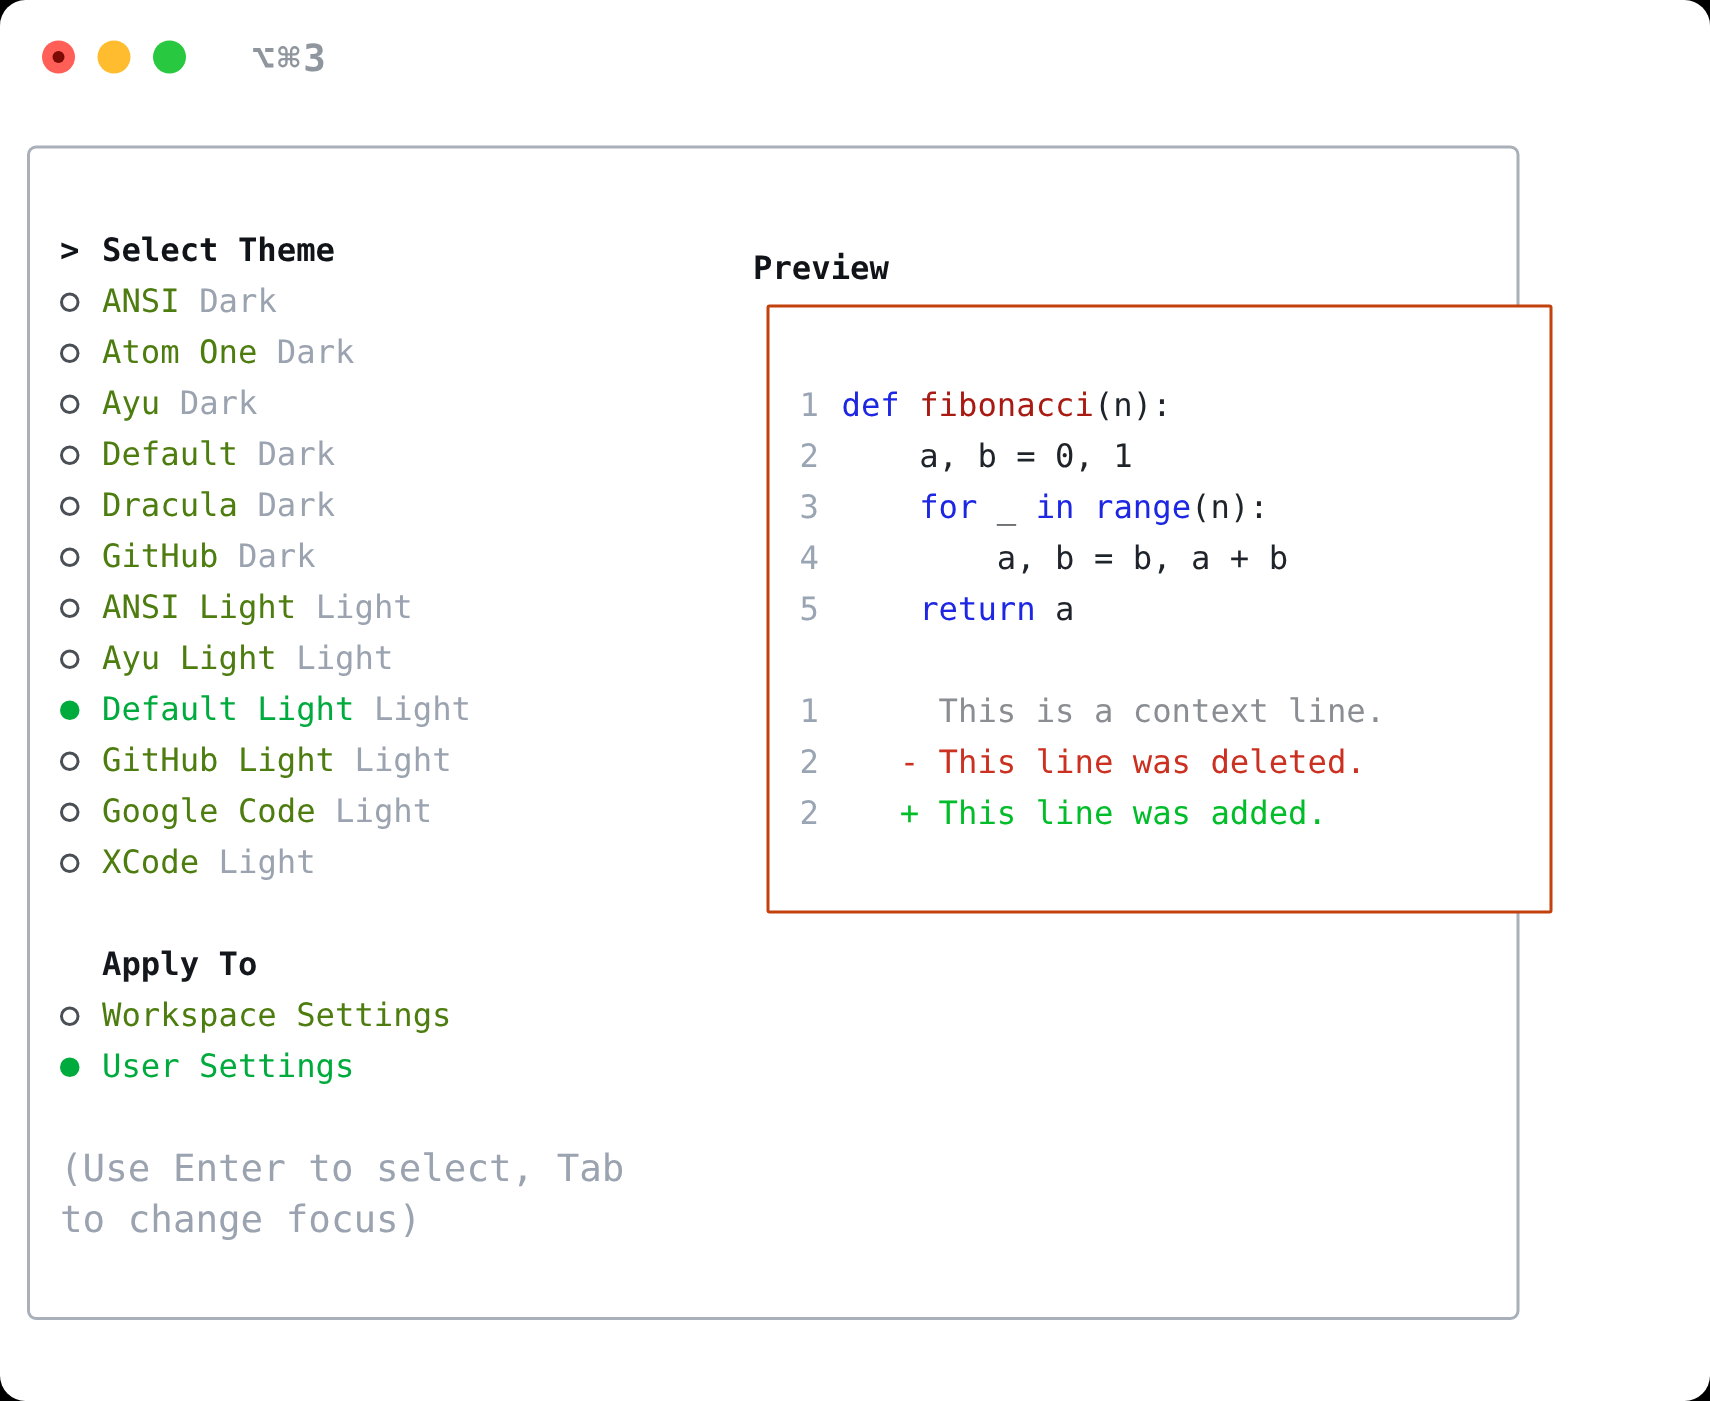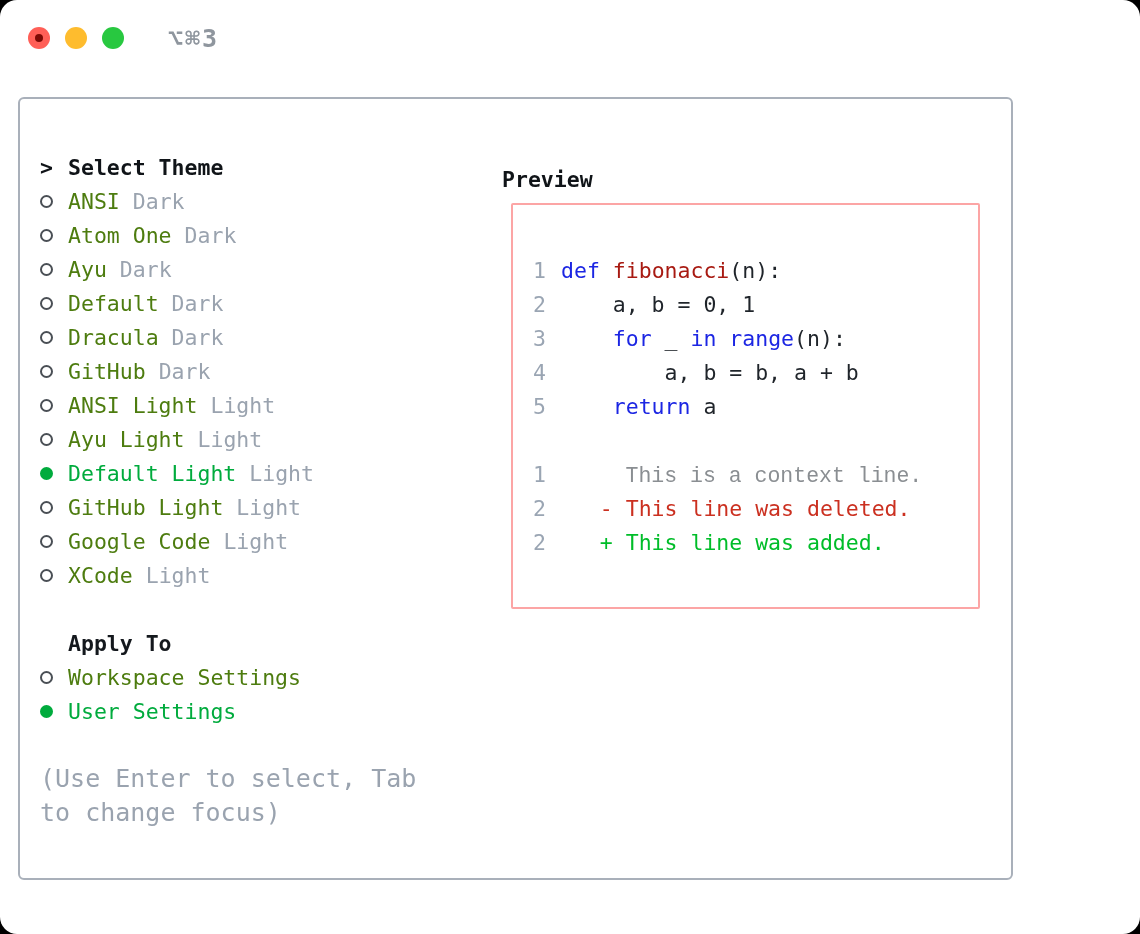--- a/index.html
+++ b/index.html
@@ -34,30 +34,30 @@
   .marker.sel{background:#00ab3d;border-color:#00ab3d;}
   .name{color:#4d7c0f;}
   .name.sel{color:#00ab3d;}
   .variant{color:#9aa3af;margin-left:13px;}
   .section-label{color:#14181d;font-weight:bold;}
   .hint{color:#9aa3af;line-height:34px;font-size:25px;width:400px;}
   
   .preview-title{position:absolute;left:482px;top:64px;height:34px;line-height:34px;
     font-size:21.5px;font-weight:700;color:#101418;}
   .preview-box{
-    position:absolute;left:491px;top:104px;width:469px;height:406px;box-sizing:border-box;
-    border:2px solid #fca5a5;border-radius:2px;background:#fff;
+    position:absolute;left:491px;top:104px;width:524px;height:406px;box-sizing:border-box;
+    border:2px solid #c2410c;border-radius:2px;background:#fff;
     padding:49px 0 0 20px;overflow:hidden;
   }
   .code-line{height:34px;line-height:34px;white-space:pre;font-size:21.5px;}
   .ln{display:inline-block;width:28px;color:#9aa5b3;}
   .tk-pl{color:#1f242a;}
   .tk-kw{color:#1c26e3;}
   .tk-fn{color:#a81a12;}
-  .tk-ctx{color:#8a8e92;font-family:Liberation Mono, monospace;}
+  .tk-ctx{color:#8a8e92;}
   .tk-del{color:#cb3020;}
   .tk-add{color:#00bd29;}
 </style>
 </head>
 <body>
 
 <div class="window">
 
   <div class="titlebar">
     <span class="tl red">

